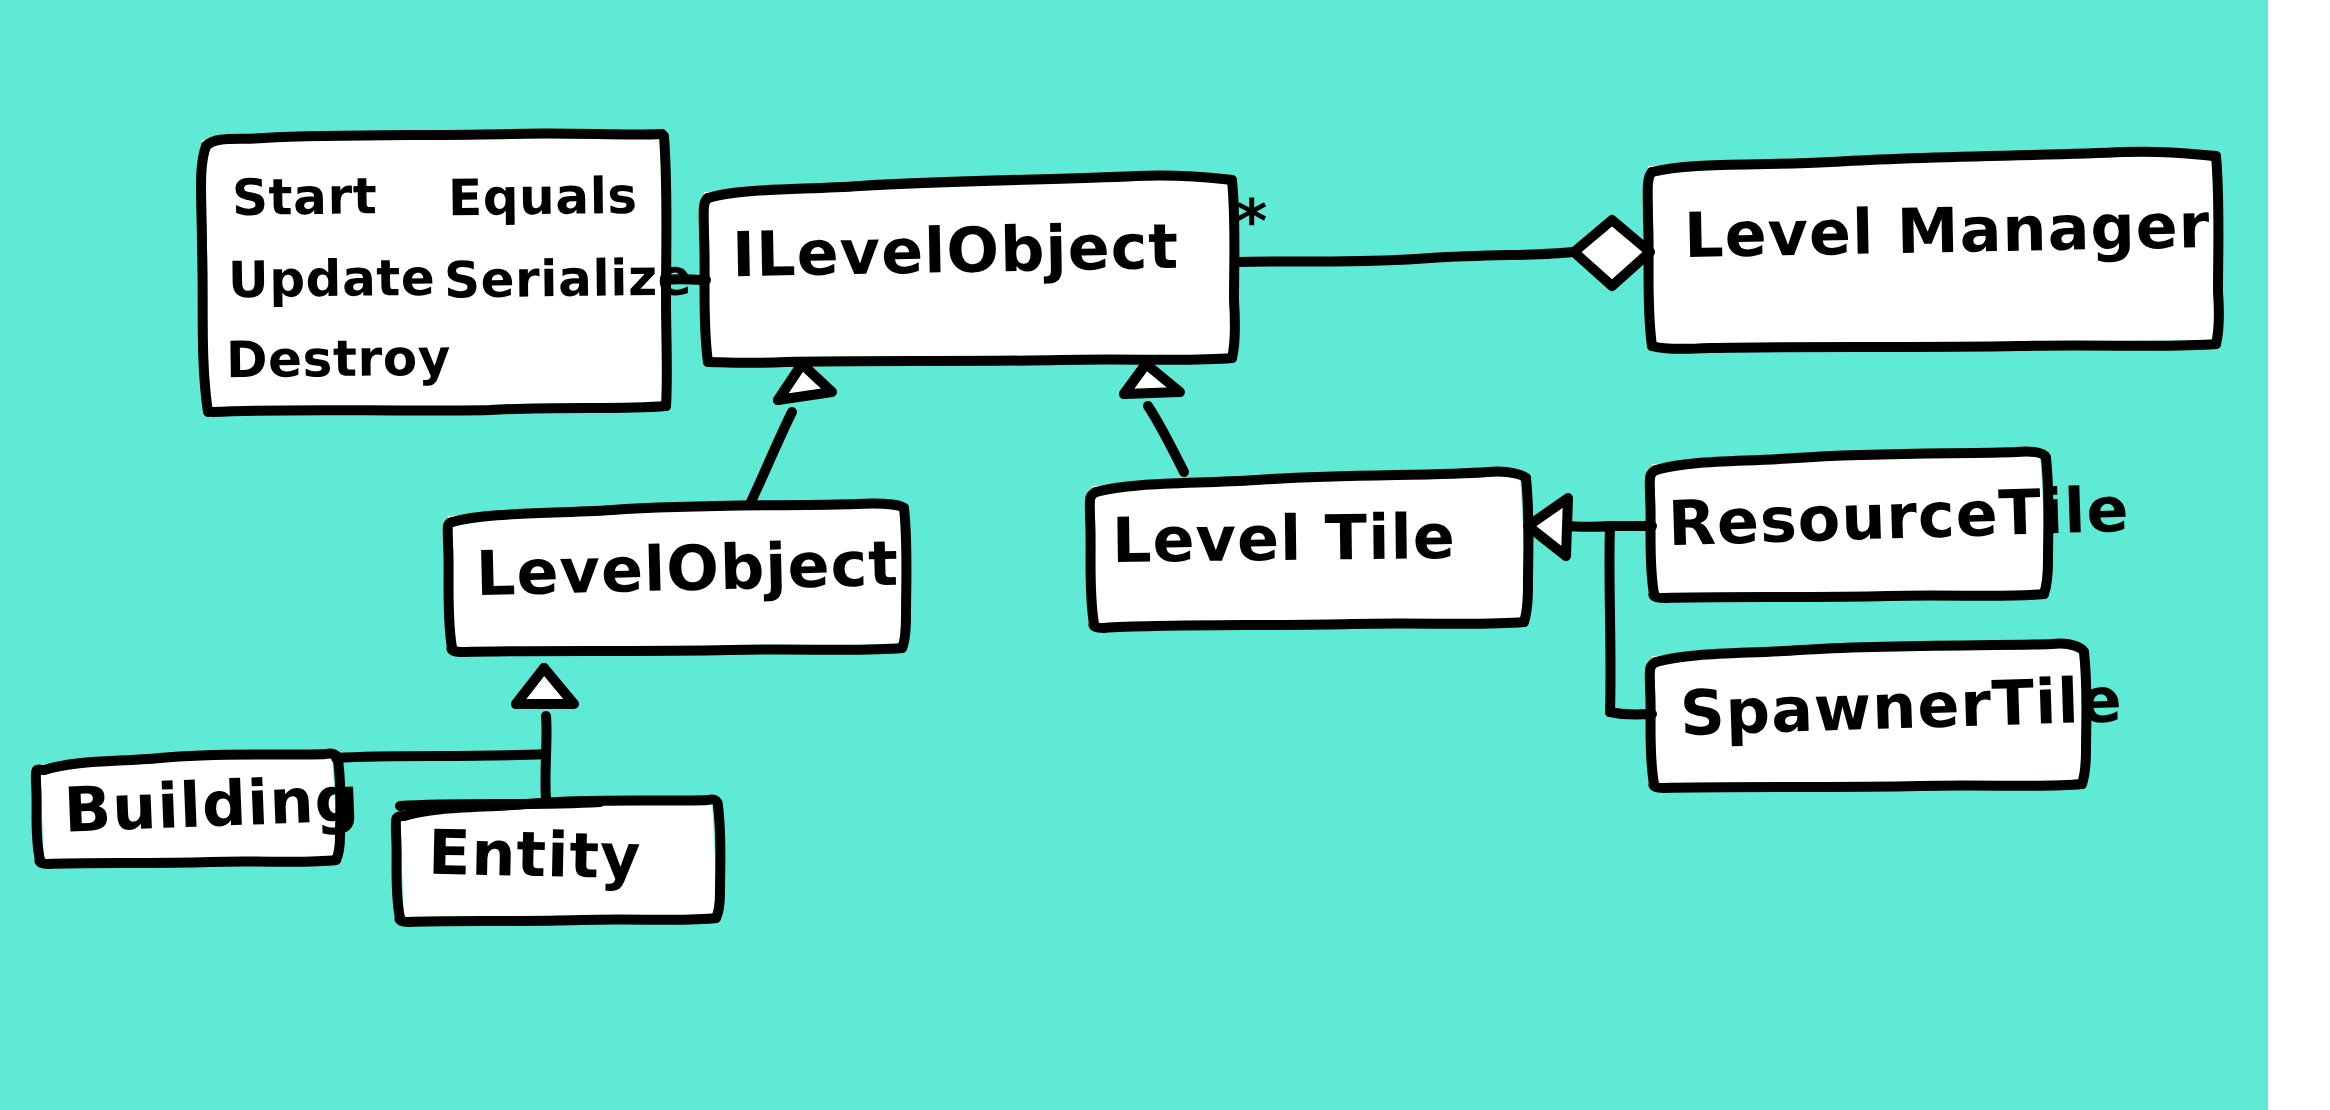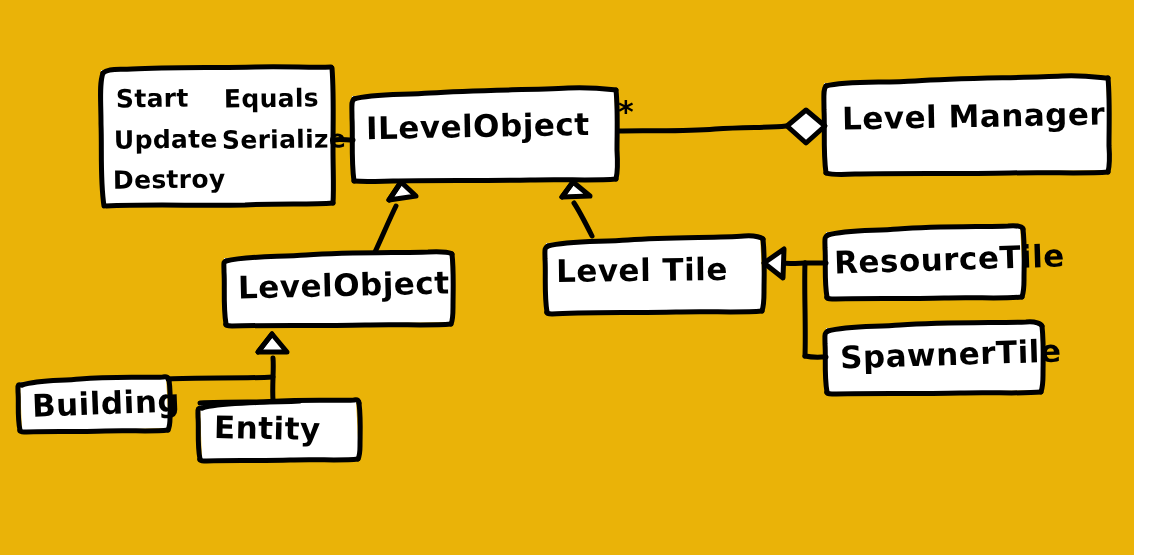--- a/index.html
+++ b/index.html
@@ -11,21 +11,21 @@
   body {
     width: 1165px;
     height: 555px;
     overflow: hidden;
     font-family: "DejaVu Sans", sans-serif;
   }
   #diagram-root {
     position: relative;
     width: 1134px;
     height: 555px;
-    background: #eab308;
+    background: #5eead4;
   }
   #diagram-svg {
     position: absolute;
     top: 0;
     left: 0;
     width: 1165px;
     height: 555px;
   }
   .sketch-stroke {
     fill: none;

